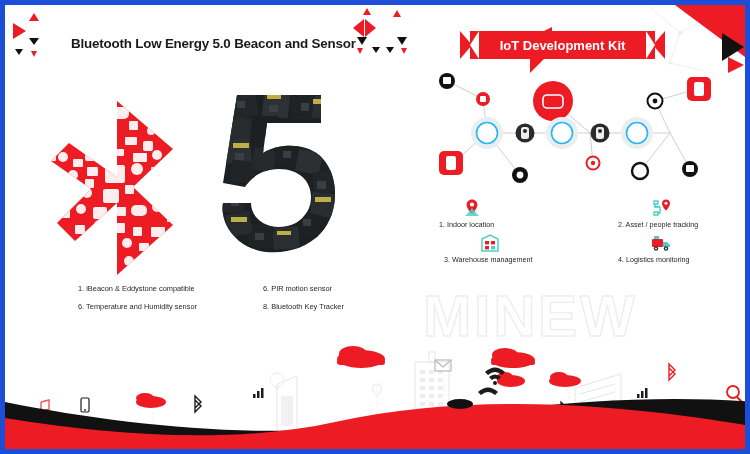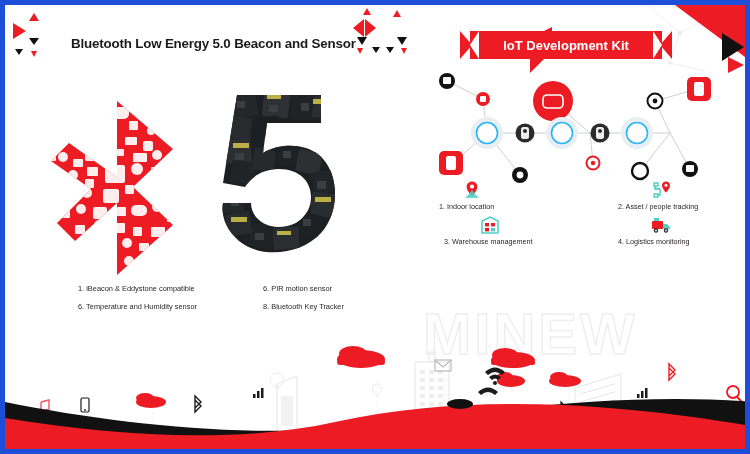--- a/index.html
+++ b/index.html
@@ -20,53 +20,53 @@
 
   
   .five-wrap{position:absolute;left:212px;top:86px;width:130px;height:180px;}
   .five-svg{display:block;width:100%;height:100%;}
 
   
   .feat-col{position:absolute;font-size:7.4px;color:#231f20;line-height:17.6px;}
   .feat-col.left{left:48px;top:275px;}
   .feat-col.right{left:233px;top:275px;}
   .feat-col div{white-space:nowrap;margin-left:25px;}
-  .ribbon-outer{position:absolute;left:455px;top:26px;width:205px;height:28px;padding-left:7px;}
+  .ribbon-outer{position:absolute;left:455px;top:26px;width:205px;height:28px;}
   .rib-notch{position:absolute;top:0;width:0;height:0;border-style:solid;}
   .rib-notch.l{left:0;border-width:14px 0 14px 12px;border-color:transparent transparent transparent #ED1C24;}
   .rib-notch.r{right:0;border-width:14px 12px 14px 0;border-color:transparent #ED1C24 transparent transparent;}
   .rib-body{position:absolute;left:10px;right:10px;top:0;height:28px;background:#ED1C24;
             display:flex;align-items:center;justify-content:center;}
   .rib-body span{color:#fff;font-size:13px;font-weight:bold;}
   .rib-cut{position:absolute;top:0;width:0;height:0;border-style:solid;}
   .rib-cut.l{left:10px;border-width:14px 9px 14px 0;border-color:transparent #ffffff transparent transparent;}
   .rib-cut.r{right:10px;border-width:14px 0 14px 9px;border-color:transparent transparent transparent #ffffff;}
 
   
   .net{position:absolute;left:420px;top:58px;width:300px;height:125px;}
   .net svg{display:block;}
 
   
-  .apps{position:absolute;left:428px;top:174px;width:290px;height:66px;}
+  .apps{position:absolute;left:428px;top:192px;width:290px;height:66px;}
   .app{position:absolute;width:145px;}
   .app .ico{position:absolute;left:22px;top:0;width:22px;height:22px;}
   .app .lbl{position:absolute;left:0;top:23px;font-size:7.2px;color:#231f20;white-space:nowrap;}
   .app.a1{left:6px;top:0;}
   .app.a2{left:155px;top:0;}
   .app.a3{left:6px;top:35px;}
   .app.a4{left:155px;top:35px;}
   .app.a2 .ico{left:62px;}
   .app.a2 .lbl{left:30px;}
   .app.a4 .ico{left:62px;}
   .app.a4 .lbl{left:30px;}
   .app.a3 .ico{left:40px;}
   .app.a3 .lbl{left:5px;}
 
   
-  .watermark{position:absolute;left:418px;top:295px;font-size:58px;font-weight:bold;
+  .watermark{position:absolute;left:418px;top:277px;font-size:58px;font-weight:bold;
              letter-spacing:3px;color:transparent;-webkit-text-stroke:1.4px #eeeeee;
              user-select:none;}
 
   
   .scene{position:absolute;left:0;bottom:0;width:748px;height:105px;}
   .scene svg{display:block;}
 </style>
 </head>
 <body>
 

